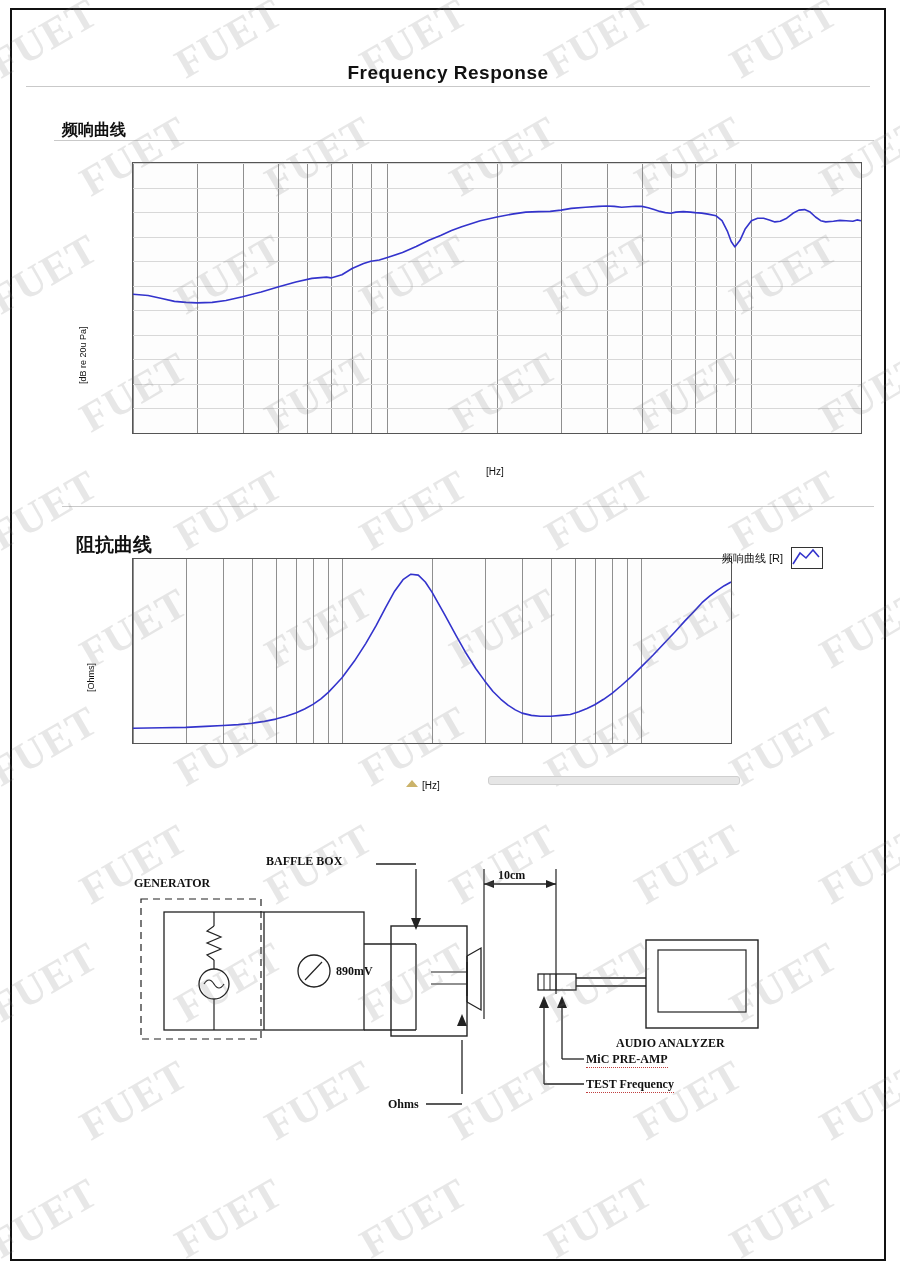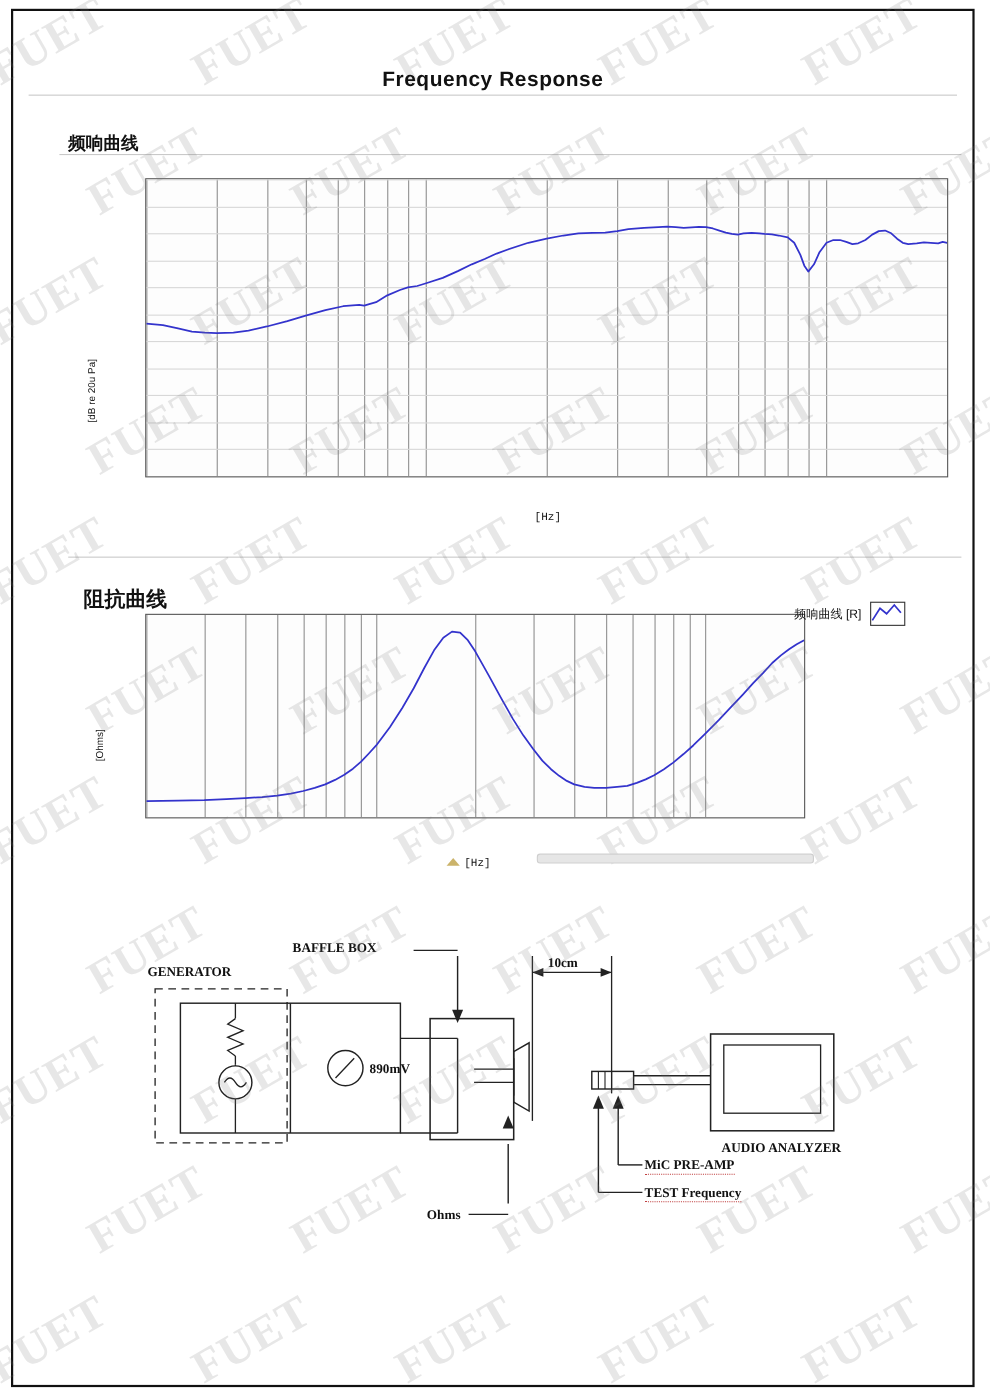--- a/index.html
+++ b/index.html
@@ -21,21 +21,21 @@
   #imp-label{left:50px;top:508px;font-size:19px;font-weight:bold;}
 
   
   .chart{position:absolute;z-index:4;}
   .plot{position:absolute;border:1px solid #555;background:#fdfdfd;box-sizing:border-box;overflow:hidden;}
   .gl{position:absolute;top:0;bottom:0;width:1px;background:#8f8f8f;}
   .glh{position:absolute;left:0;right:0;height:1px;background:#d8d8d8;}
   .ytickmark{position:absolute;right:100%;width:4px;height:1px;background:#333;}
   .yaxis-title{position:absolute;font-family:"Liberation Sans",sans-serif;font-size:9px;color:#111;
                transform:rotate(-90deg);transform-origin:left top;white-space:nowrap;}
-  .xaxis-title{position:absolute;font-family:Liberation Mono, monospace;font-size:10px;color:#111;white-space:nowrap;}
+  .xaxis-title{position:absolute;font-family:Liberation Sans, sans-serif;font-size:10px;color:#111;white-space:nowrap;}
   svg.curve{position:absolute;left:0;top:0;overflow:visible;}
 
   .legend{position:absolute;display:flex;align-items:center;gap:8px;font-size:11px;color:#111;z-index:6;}
   .legend .swatch{width:30px;height:20px;border:1px solid #333;background:#fff;display:block;}
 
   .scrollbar{position:absolute;height:7px;background:#e6e6e6;border:1px solid #cfcfcf;border-radius:3px;z-index:6;}
   .tri{position:absolute;width:0;height:0;border-left:6px solid transparent;border-right:6px solid transparent;
        border-bottom:7px solid #cbb36a;z-index:6;}
 
   
@@ -284,21 +284,21 @@
           <line x1="458" y1="240" x2="498" y2="240" stroke="#222" stroke-width="1.3"></line>
           <line x1="476" y1="160" x2="476" y2="215" stroke="#222" stroke-width="1.3"></line>
           <polygon points="476,152 471,164 481,164" fill="#222"></polygon>
           <line x1="476" y1="215" x2="498" y2="215" stroke="#222" stroke-width="1.3"></line>
         </svg>
 
         <div class="dlabel" style="left:48px;top:32px;">GENERATOR</div>
         <div class="dlabel" style="left:180px;top:10px;">BAFFLE BOX</div>
         <div class="dlabel" style="left:412px;top:24px;">10cm</div>
         <div class="dlabel" style="left:250px;top:120px;">890mV</div>
-        <div class="dlabel" style="left:570px;top:192px;">AUDIO ANALYZER</div>
+        <div class="dlabel" style="left:530px;top:192px;">AUDIO ANALYZER</div>
         <div class="dlabel red-underline" style="left:500px;top:208px;">MiC PRE-AMP</div>
         <div class="dlabel red-underline" style="left:500px;top:233px;">TEST Frequency</div>
         <div class="dlabel" style="left:302px;top:253px;">Ohms</div>
       </div>
 
     </div>
   </div>
 </div>
 
 </body></html>

